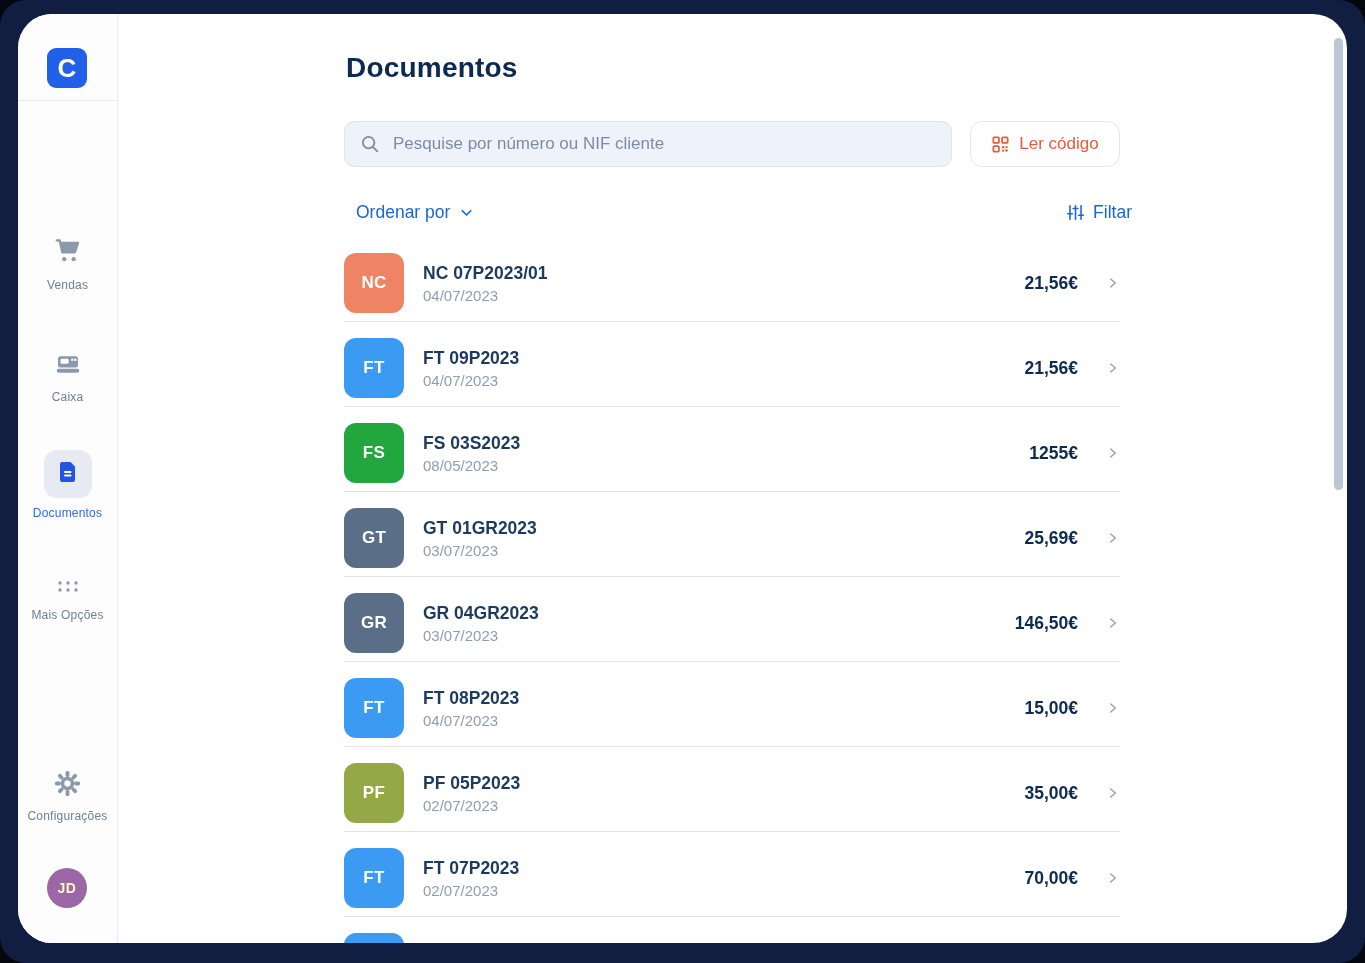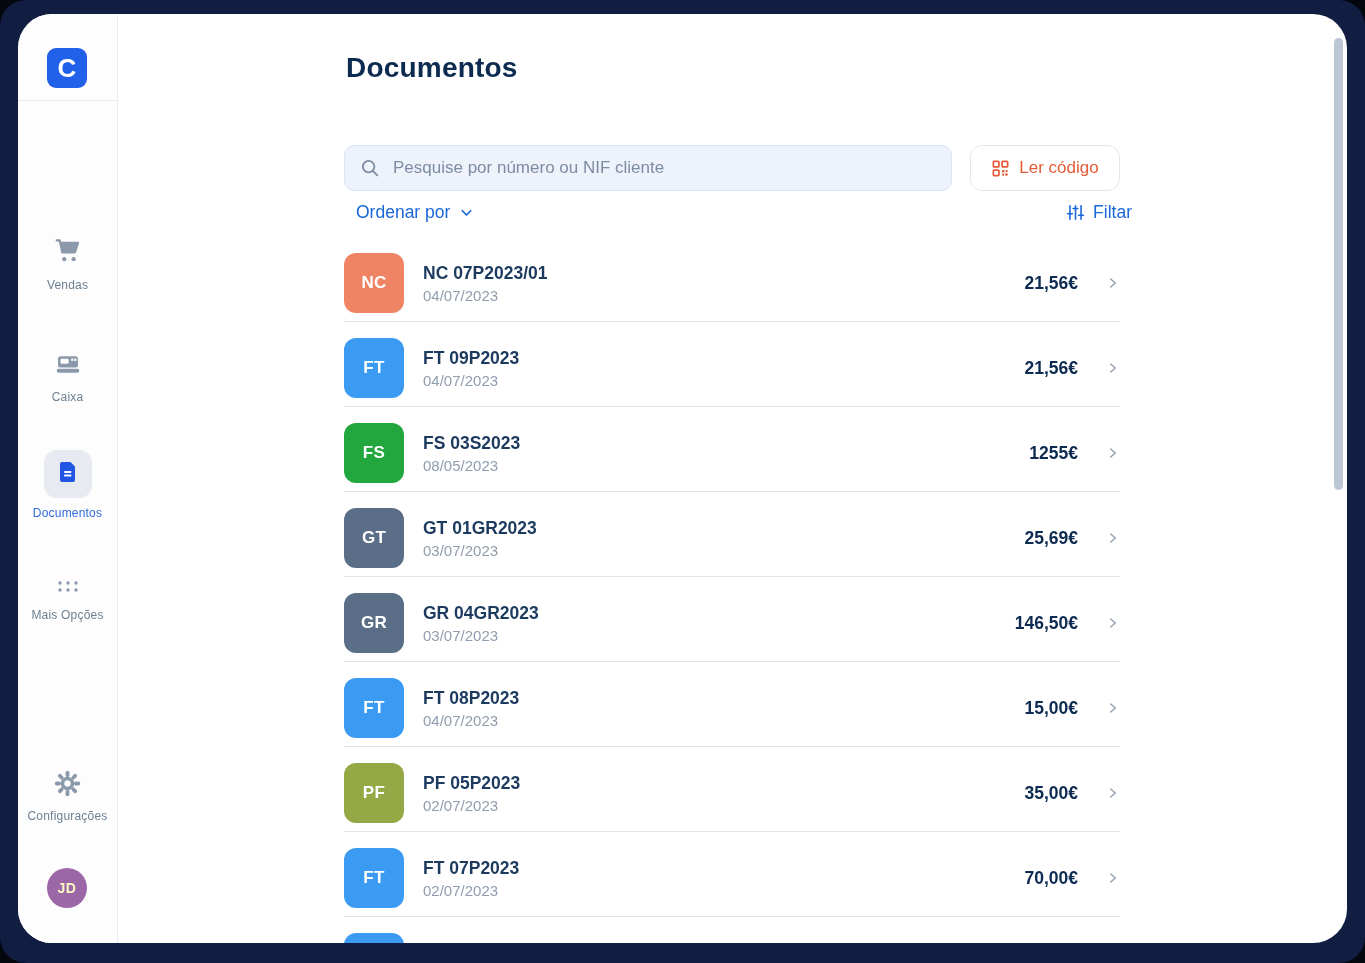--- a/index.html
+++ b/index.html
@@ -43,21 +43,21 @@
     font-size:14px;font-weight:700;letter-spacing:.5px;cursor:pointer;
   }
   
   .main{position:absolute;left:326px;top:0;width:776px;height:100%;}
   .page-title{
     position:absolute;left:2px;top:38px;font-size:28px;font-weight:800;color:#0d2a50;
     letter-spacing:.2px;
   }
   .search-row{
     position:absolute;left:0;top:107px;width:100%;height:46px;
-    display:flex;gap:18px;margin-top:24px;
+    display:flex;gap:18px;
   }
   .search-box{
     flex:1;background:#eef2fb;border:1.5px solid #dde4f2;border-radius:10px;
     display:flex;align-items:center;gap:10px;padding:0 14px;
   }
   .search-box input{
     border:none;outline:none;background:transparent;flex:1;
     font-size:17px;color:#31455e;font-family:"Liberation Sans",sans-serif;
   }
   .search-box input::placeholder{color:#7e8ca3;}

